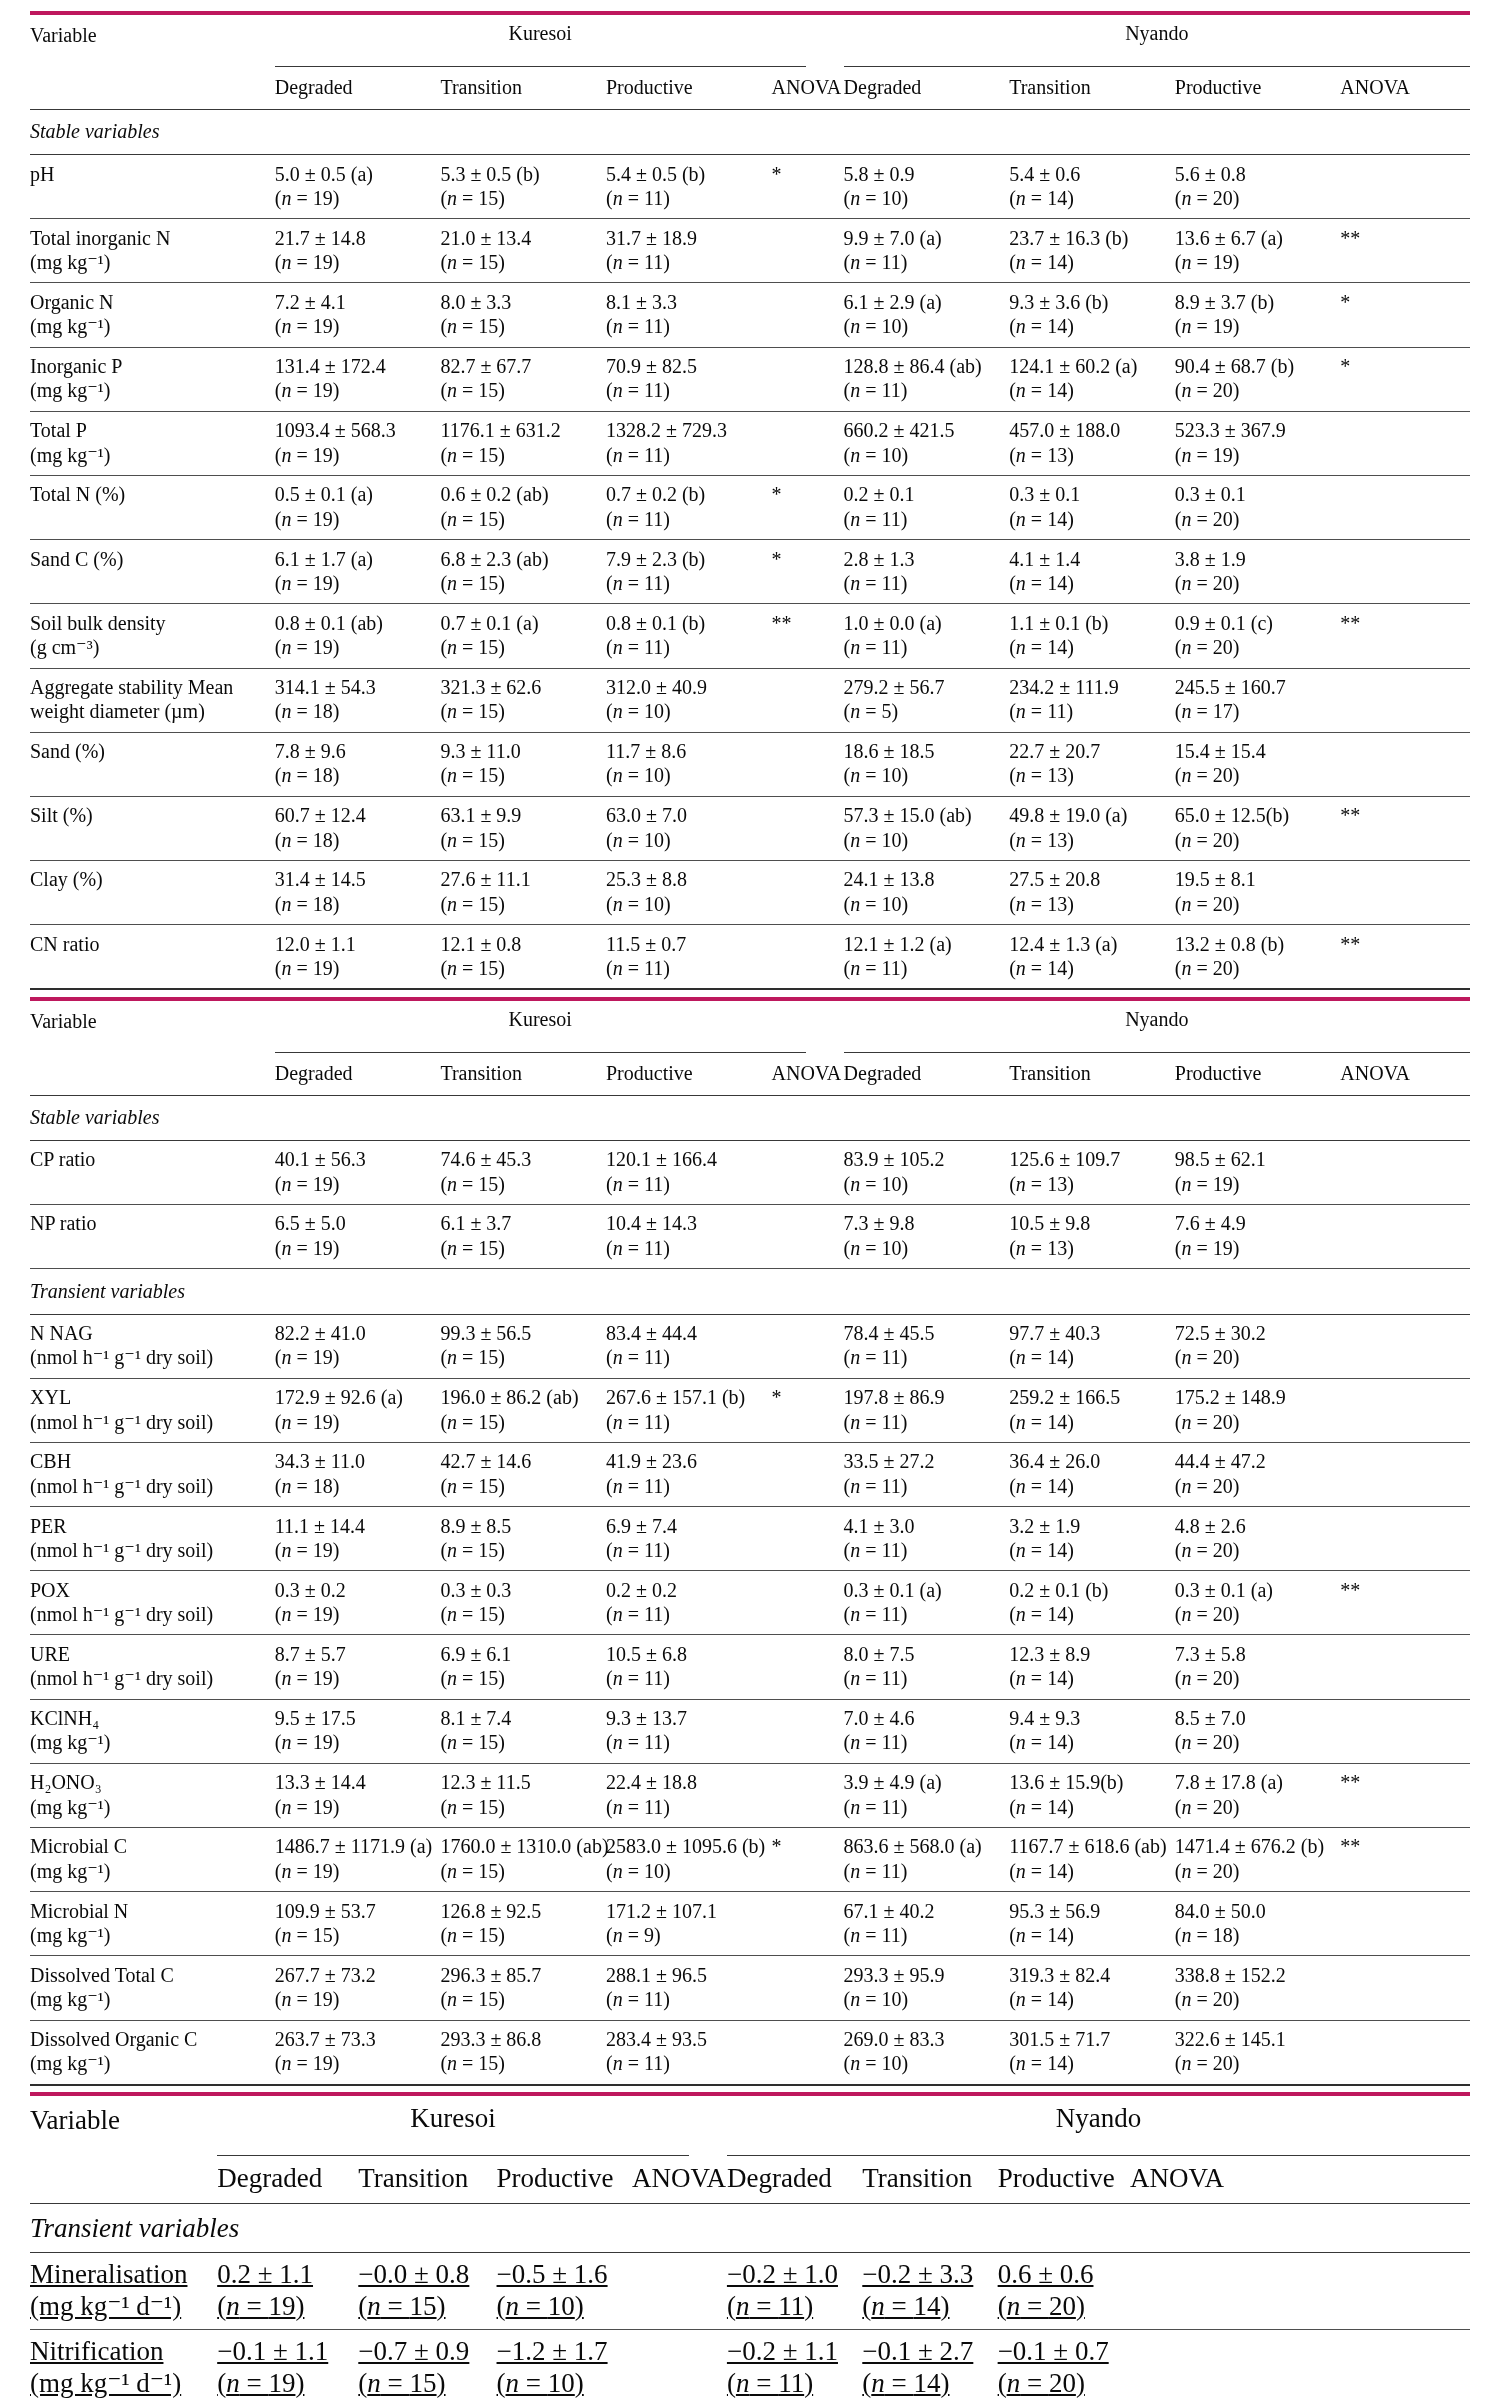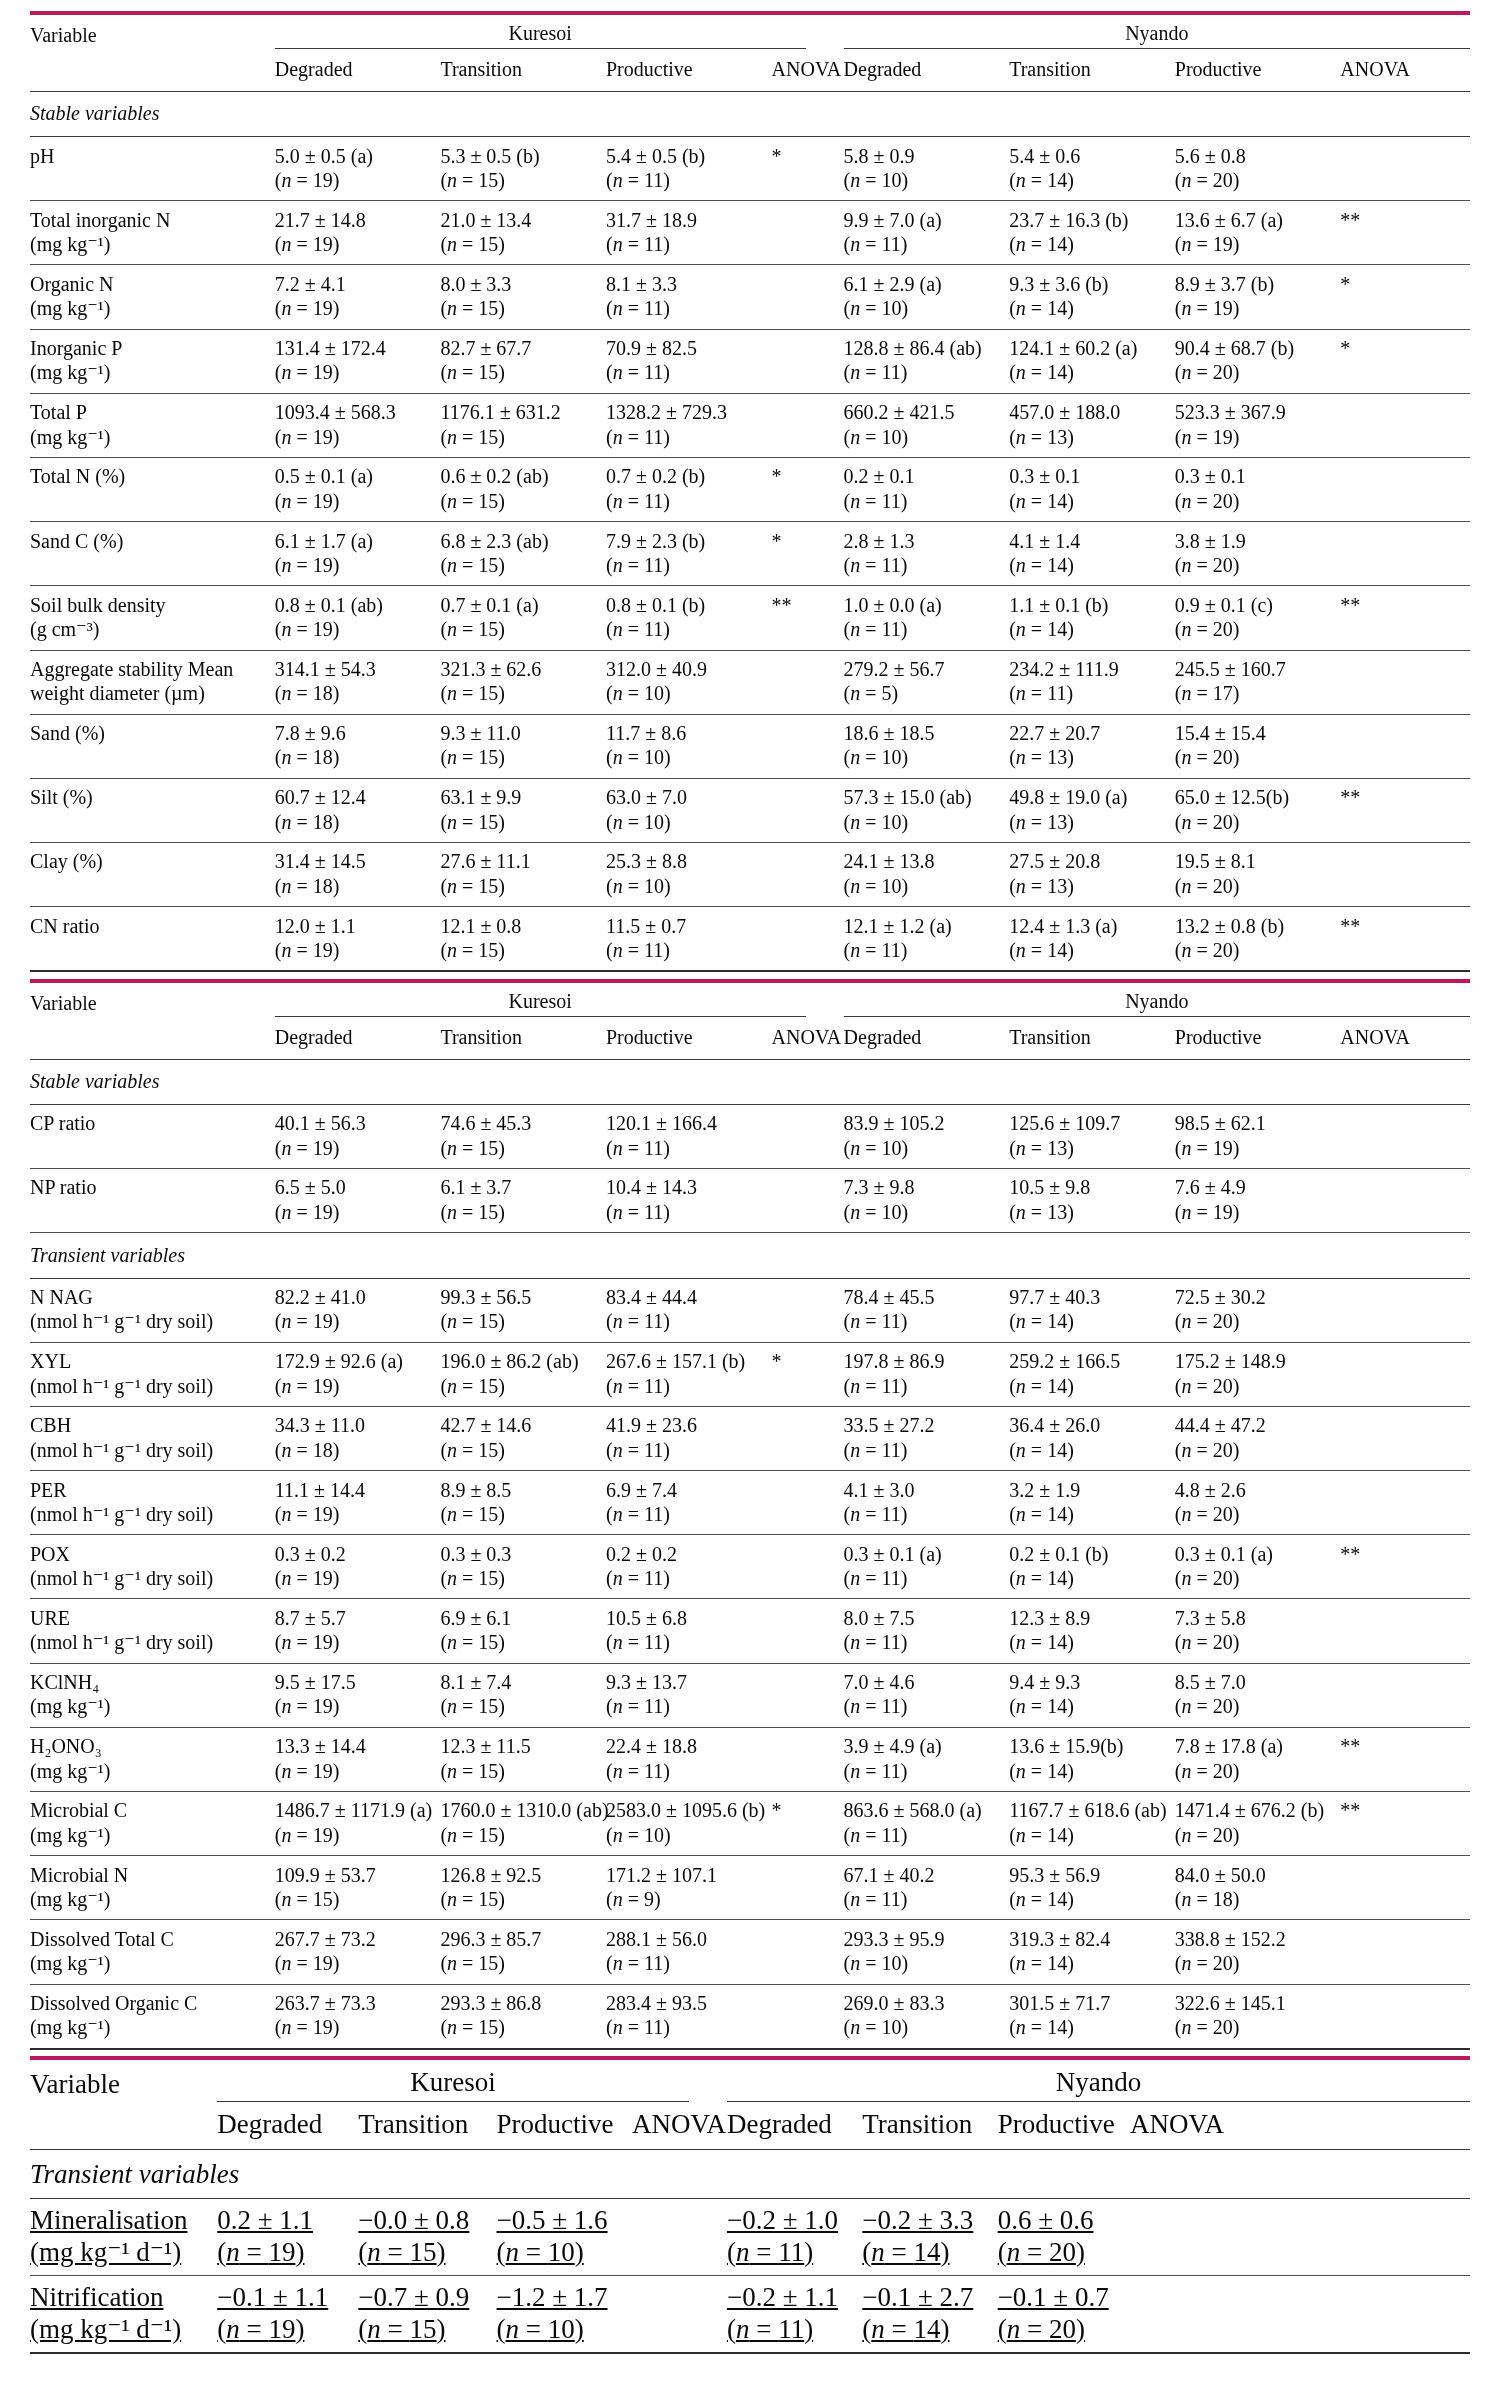--- a/index.html
+++ b/index.html
@@ -6,21 +6,21 @@
   body{width:1507px;height:2401px;overflow:hidden;color:#0a0a0a;
        font-family:"Liberation Serif","DejaVu Serif",serif;}
   #paper{padding:11px 37px 0 30px;}
   table.datatable{width:100%;border-collapse:collapse;table-layout:fixed;
     margin-bottom:6.4px;font-size:20px;line-height:1.22;}
   table.datatable.large{font-size:27px;line-height:1.2;margin-bottom:0;}
   th,td{font-weight:normal;text-align:left;vertical-align:top;padding:0;}
   tr.header-row1 th{border-top:4px solid #be185d;}
   th.var-head{vertical-align:top;padding:8px 0 0 0;border-bottom:1.6px solid #383838;}
   th.group-head{padding:6.4px 0 0 0;}
-  .group-label{text-align:center;padding-bottom:2px;border-bottom:1.6px solid #383838;}
+  .group-label{text-align:center;padding-bottom:20px;border-bottom:1.6px solid #383838;}
   .group-label.gap-right{margin-right:38px;}
   tr.subhead th{padding:8px 0 9.6px 0;border-bottom:1.6px solid #383838;}
   td.section-label{font-style:italic;padding:9.6px 0 10.4px 0;border-bottom:1.6px solid #383838;margin-left:40px;}
   tr.data-row td{border-bottom:1.4px solid #4e4e4e;padding:6.4px 6.4px 8px 0;}
   tr.data-row.last-row td{border-bottom:2.4px solid #2e2e2e;}
   .large tr.data-row td{padding:4.8px 6.4px 6.4px 0;text-decoration:underline;}
   .large td.section-label{padding:8px 0 8px 0;}
   .large tr.subhead th{padding:6.4px 0 8px 0;}
   .vname,.vunit,.val,.nln{white-space:nowrap;}
   td.anova-cell{padding-left:11px;}
@@ -908,21 +908,21 @@
             </td>
             <td class="val-cell">
               <div class="val">267.7 ± 73.2</div>
               <div class="nln">(<i>n</i> = <span>19</span>)</div>
             </td>
             <td class="val-cell">
               <div class="val">296.3 ± 85.7</div>
               <div class="nln">(<i>n</i> = <span>15</span>)</div>
             </td>
             <td class="val-cell">
-              <div class="val">288.1 ± 56.0</div>
+              <div class="val">288.1 ± 96.5</div>
               <div class="nln">(<i>n</i> = <span>11</span>)</div>
             </td>
             <td class="anova-cell"></td>
             <td class="val-cell">
               <div class="val">293.3 ± 95.9</div>
               <div class="nln">(<i>n</i> = <span>10</span>)</div>
             </td>
             <td class="val-cell">
               <div class="val">319.3 ± 82.4</div>
               <div class="nln">(<i>n</i> = <span>14</span>)</div>

